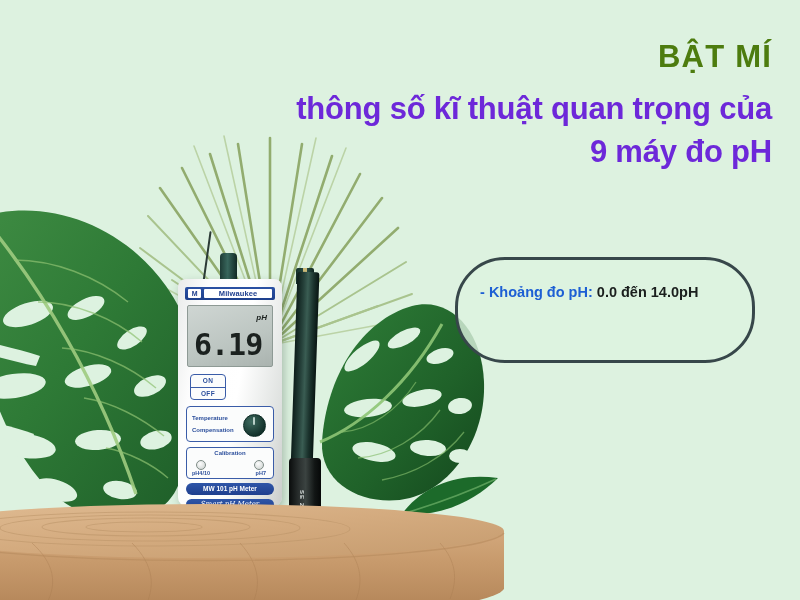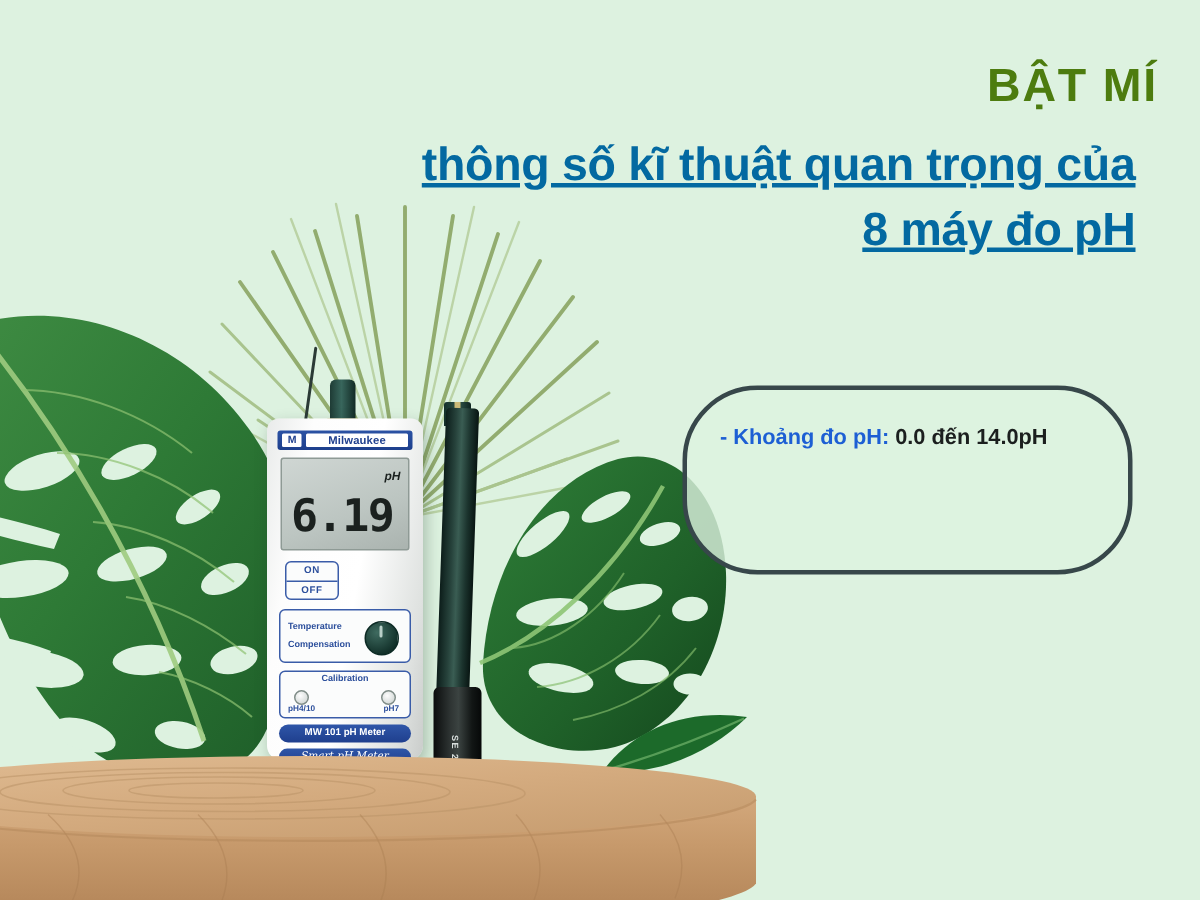--- a/index.html
+++ b/index.html
@@ -288,34 +288,33 @@
     font-size: 31px;
     font-weight: bold;
     color: #4d7c0f;
     letter-spacing: 1.2px;
     line-height: 1.1;
     margin: 0 0 14px 0;
   }
   #headline {
     font-size: 31px;
     font-weight: bold;
-    color: #0369a1;
+    color: #6d28d9;
     line-height: 1.38;
-    margin: 15px;
+    margin: 0;
     letter-spacing: -0.2px;
-    text-decoration: underline;
   }
 
   
   #spec-callout {
     position: absolute;
     left: 455px;
     top: 257px;
     width: 300px;
-    height: 126px;
+    height: 106px;
     border: 3px solid #37474a;
     border-radius: 50px;
     background: rgba(221,242,224,0.80);
     box-sizing: border-box;
     padding: 17px 0 0 22px;
   }
   .spec-line {
     font-size: 14.5px;
     font-weight: bold;
     color: #1b1f1e;
@@ -527,21 +526,21 @@
       <path d="M440 40 C458 60 460 80 450 102"></path>
       <path d="M536 40 C552 58 554 76 546 96"></path>
     </g>
     <path d="M2 30 A300 30 0 0 0 600 30" stroke="#b68a5e" stroke-width="1.4" fill="none" opacity=".6"></path>
   </svg>
 
   <div id="headline-block">
     <div id="eyebrow">BẬT MÍ</div>
     <h1 id="headline">
       <span>thông số kĩ thuật quan trọng của</span><br>
-      <span>8 máy đo pH</span>
+      <span>9 máy đo pH</span>
     </h1>
   </div>
 
   <div id="spec-callout">
     <div class="spec-line">
       <span class="spec-key">-</span>
       <span class="spec-key">Khoảng đo pH:</span>
       <span>0.0 đến 14.0pH</span>
     </div>
   </div>

